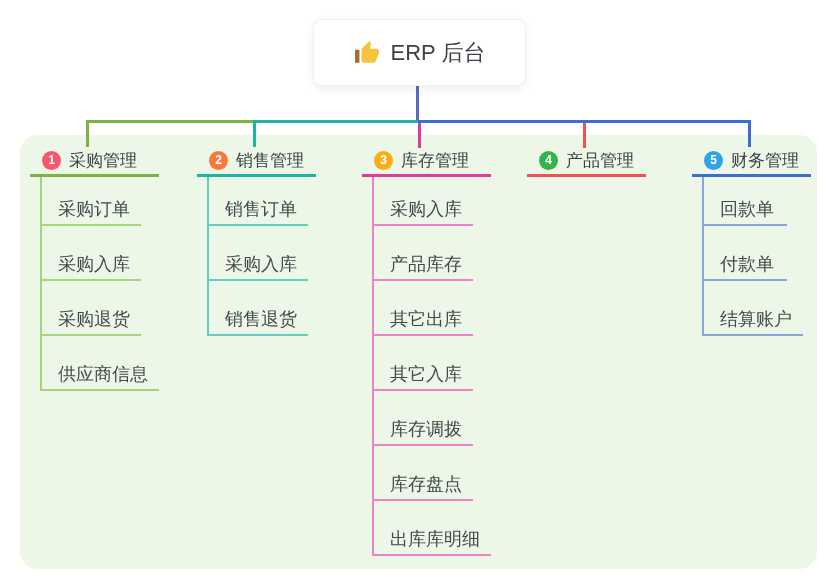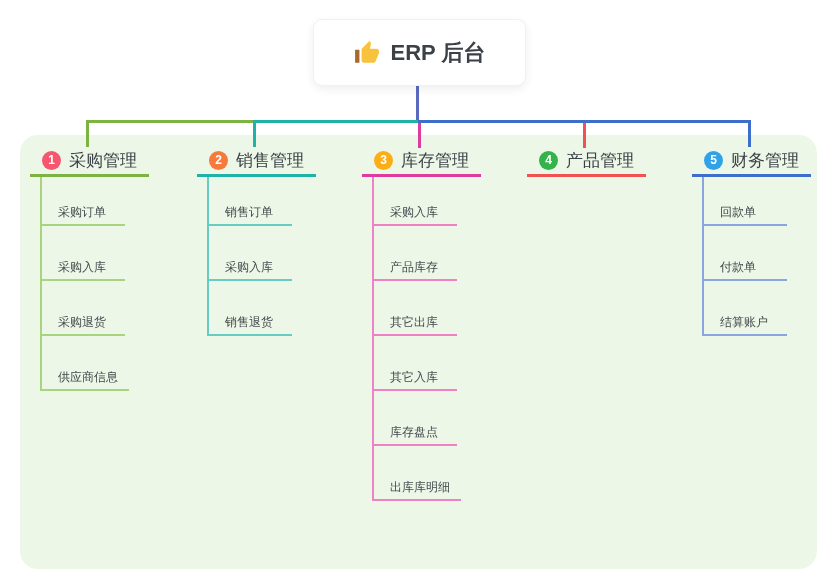--- a/index.html
+++ b/index.html
@@ -12,21 +12,21 @@
   .panel {
     position:absolute; left:20px; top:135px; width:797px; height:434px;
     background:var(--panel-bg,#ecf7e7); border-radius:18px;
   }
   
   .root-card {
     position:absolute; left:313px; top:19px; width:211px; height:65px;
     background:#ffffff; border:1px solid #f1f1f1; border-radius:9px;
     box-shadow:0 3px 10px rgba(0,0,0,.07);
     display:flex; align-items:center; justify-content:center; gap:11px;
-    font-size:22px; font-weight:700; color:var(--title-text,#3c4147);
+    font-size:22px; font-weight:400; color:var(--title-text,#3c4147);
     z-index:3;
   }
   .root-card svg { display:block; }
   
   .vline, .hline, .drop { position:absolute; z-index:1; }
   .root-vline { left:416px; top:84px; width:3px; height:38px; }
   .hseg { top:120px; height:3px; }
   .seg-1 { left:87px;  width:167px; }
   .seg-2 { left:254px; width:164px; }
   .seg-3 { left:418px; width:331px; }
@@ -48,21 +48,21 @@
   }
   .children {
     list-style:none; margin:0 0 0 10px; padding:0;
     border-left:2px solid var(--childline);
   }
   .children li {
     box-sizing:border-box; height:55px; min-width:83px; width:max-content;
     display:flex; align-items:flex-end;
     padding:0 11px 3px 16px;
     border-bottom:2px solid var(--childline);
-    font-size:12px; color:var(--child-text,#44484c); white-space:nowrap;
+    font-size:18px; color:var(--child-text,#44484c); white-space:nowrap;
     cursor:default;
   }
   .children li:first-child { height:49px; }
 </style>
 </head>
 <body style="--panel-bg: #ecf7e7; --title-text: #3c4147; --child-text: #44484c; --thumb-yellow: #f9c23c; --thumb-cuff: #a9692c;">
 
 <div class="panel"></div>
 
 <div class="root-card">
@@ -114,20 +114,21 @@
     <div class="branch" style="left: 362px; --line: #df3a9e; --childline: #ee82c5;">
     <div class="branch-title">
       <span class="badge" style="background: rgb(251, 174, 22);">3</span>
       <span class="branch-label">库存管理</span>
     </div>
     <ul class="children">
         <li>采购入库</li>
         <li>产品库存</li>
         <li>其它出库</li>
         <li>其它入库</li>
+        <li>库存调拨</li>
         <li>库存盘点</li>
         <li>出库库明细</li>
       </ul>
   </div>
     <div class="branch" style="left: 527px; --line: #f25152; --childline: #f79b9b;">
     <div class="branch-title">
       <span class="badge" style="background: rgb(51, 179, 73);">4</span>
       <span class="branch-label">产品管理</span>
     </div>
   </div>

